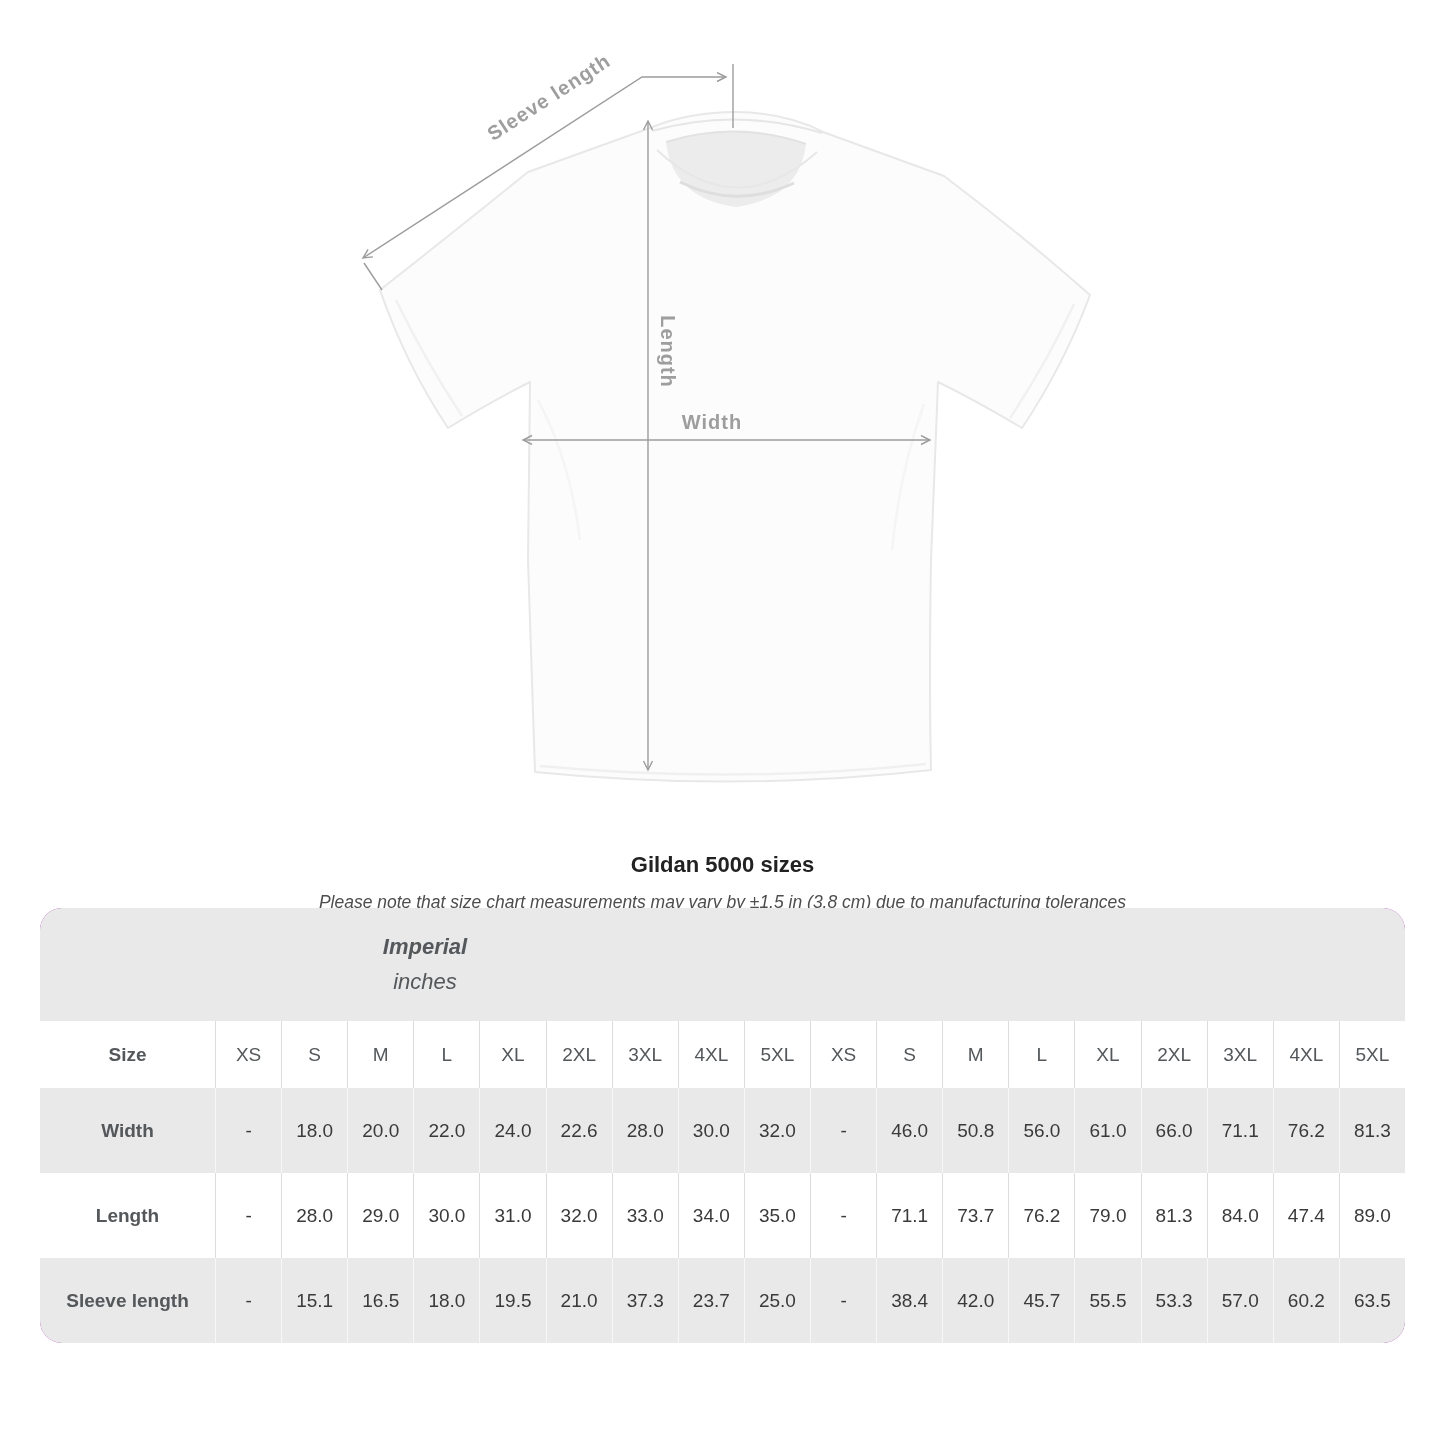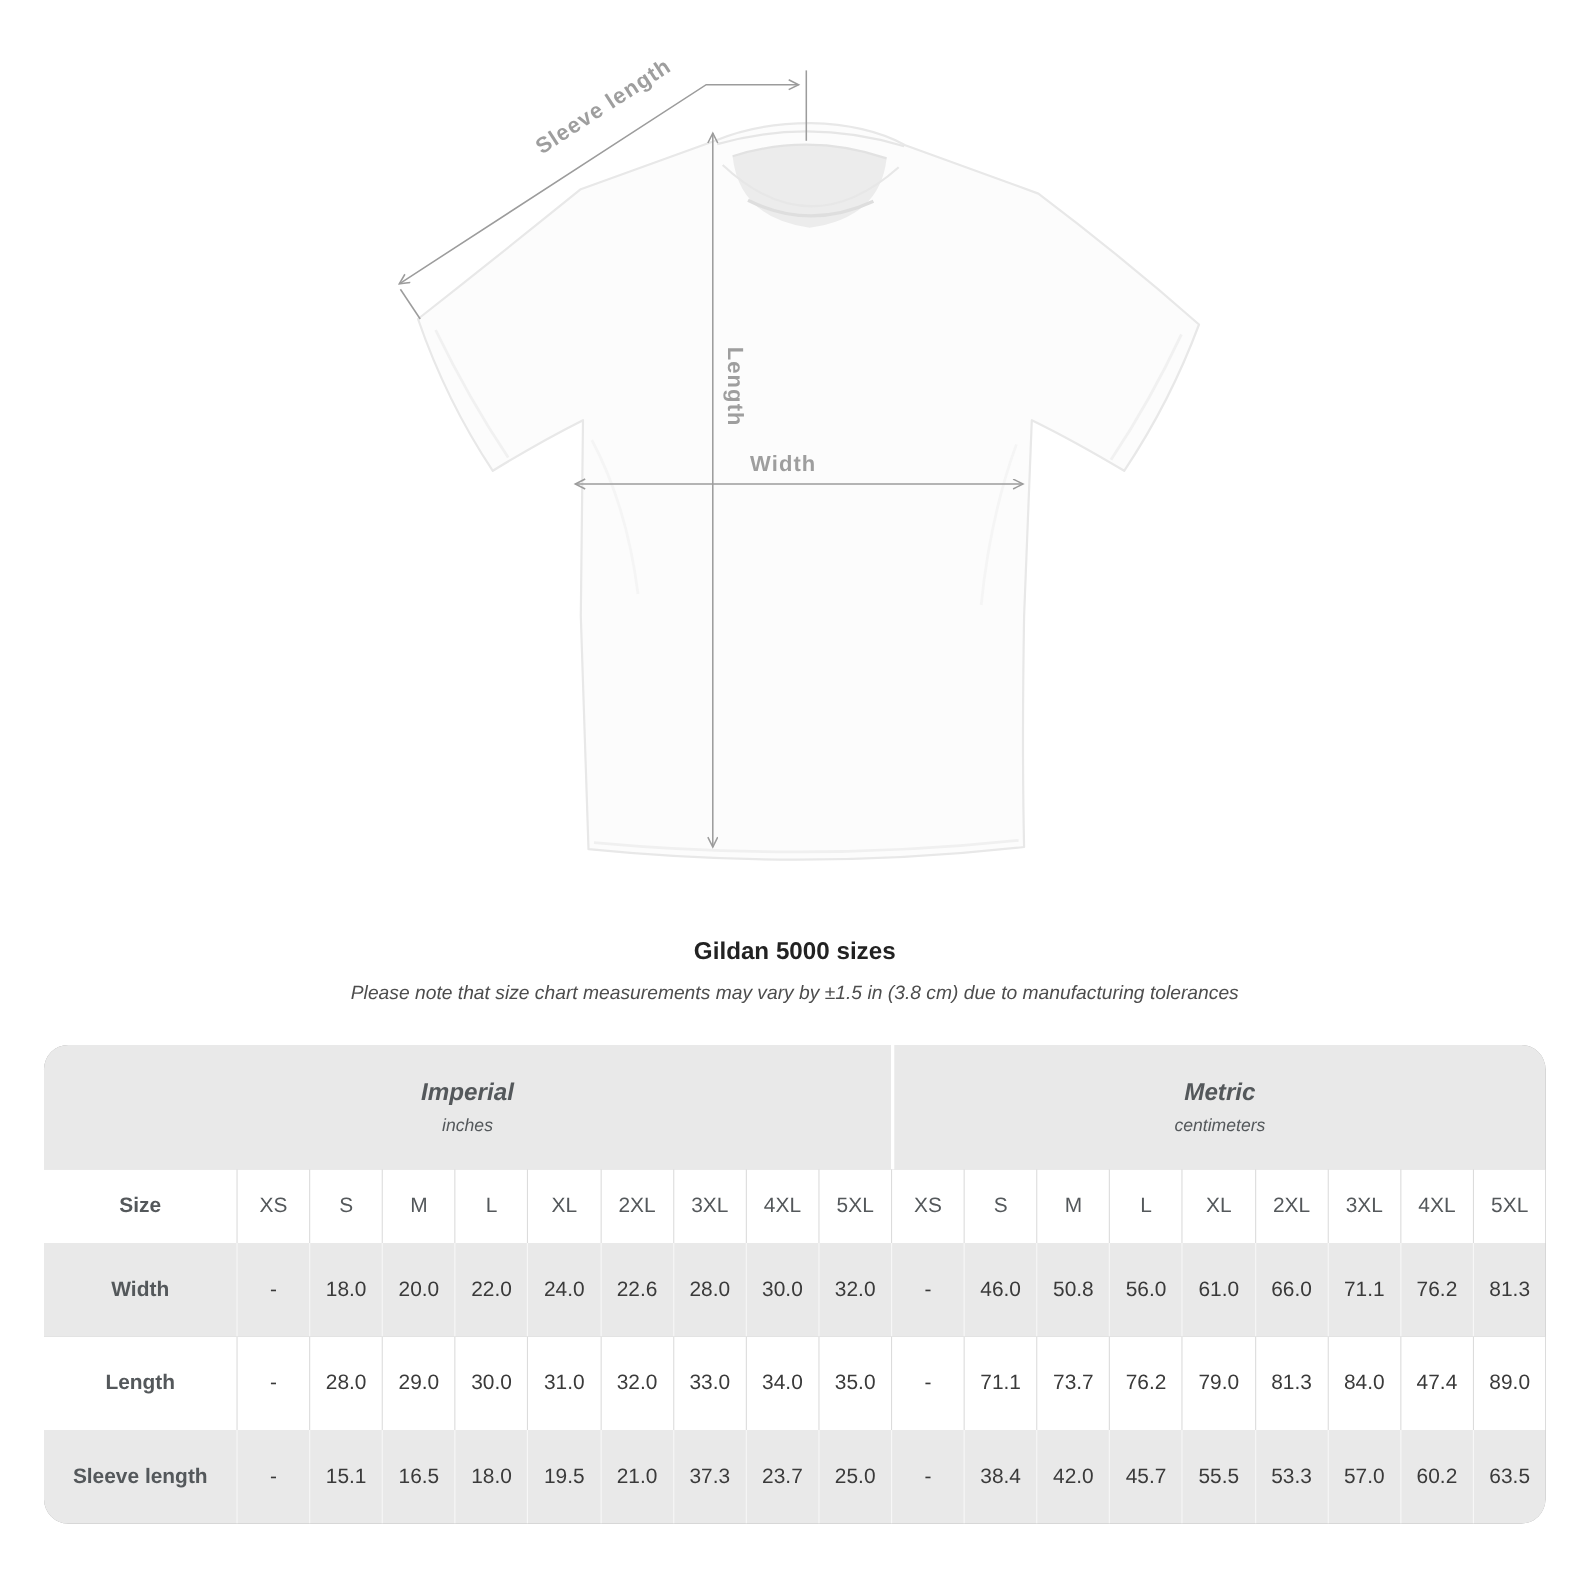--- a/index.html
+++ b/index.html
@@ -19,29 +19,29 @@
   #lbl-width{left:612px;top:411px;width:200px;text-align:center;}
   
   .title{
     margin:30px 0 0 0;text-align:center;font-size:22px;font-weight:bold;color:#222222;
   }
   .subtitle{
     margin:14px 0 0 0;text-align:center;font-style:italic;font-size:17.5px;color:#4d4d4d;
   }
   
   .sizetable{
-    position:absolute;left:40px;top:950px;width:1365px;border-radius:22px;
-    overflow:hidden;background:#a3a3a3;
+    position:absolute;left:40px;top:908px;width:1365px;border-radius:22px;
+    overflow:hidden;background:#a21caf;
   }
   .trow{display:grid;grid-template-columns:175px repeat(18,1fr);align-items:stretch;}
   .trow > div{display:flex;align-items:center;justify-content:center;}
   .tgroup{height:113px;background:#e9e9e9;}
   .gcell{flex-direction:column;}
   .gcell .gname{font-size:22px;font-weight:bold;font-style:italic;color:#54585b;}
-  .gcell .gunit{font-size:16px;font-style:italic;color:#54585b;margin-top:9px;}
+  .gcell .gunit{font-size:22px;font-style:italic;color:#54585b;margin-top:9px;}
   .g-imp{grid-column:1 / 11;}
   .g-met{grid-column:11 / 20;border-left:3px solid #ffffff;}
   .r-white{--sep:#dcdcdc;background:#ffffff;}
   .r-gray{--sep:#f7f7f7;background:#e9e9e9;}
   .hrow{height:67px;}
   .vrow{height:85px;}
   .cell{font-size:19px;color:#3a3a3a;border-left:1px solid var(--sep);}
   .cell.labelcol{border-left:none;font-weight:bold;color:#54585b;}
   .cell.szh{font-weight:normal;color:#54585b;text-align:center;}
 </style>
@@ -101,24 +101,20 @@
 
   <h1 class="title">Gildan 5000 sizes</h1>
   <p class="subtitle">Please note that size chart measurements may vary by ±1.5 in (3.8 cm) due to manufacturing tolerances</p>
 
   <div class="sizetable">
 
     <div class="trow tgroup">
       <div class="gcell g-imp">
         <div class="gname">Imperial</div>
         <div class="gunit">inches</div>
-      </div>
-      <div class="gcell g-met">
-        <div class="gname">Metric</div>
-        <div class="gunit">centimeters</div>
       </div>
     </div>
 
     <div class="trow hrow r-white">
       <div class="cell labelcol">Size</div>
       <div class="cell szh">XS</div>
       <div class="cell szh">S</div>
       <div class="cell szh">M</div>
       <div class="cell szh">L</div>
       <div class="cell szh">XL</div>

